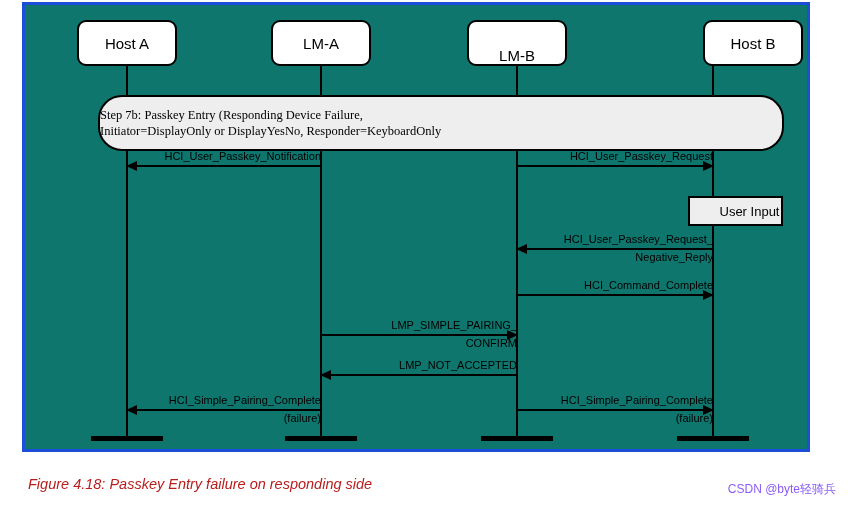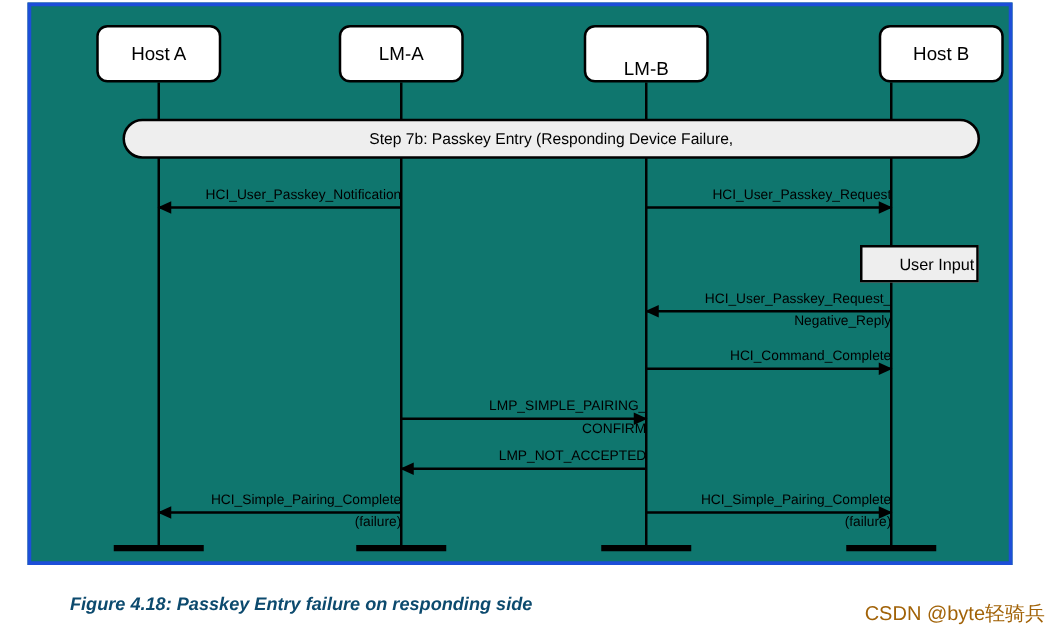--- a/index.html
+++ b/index.html
@@ -53,30 +53,30 @@
     justify-content: center;
     font-size: 15px;
     color: #000000;
   }
   
   #banner {
     position: absolute;
     left: 73px;
     top: 90px;
     width: 686px;
-    height: 32px;
+    height: 56px;
     border: 2px solid #000000;
     border-radius: 24px;
     background: #eeeeee;
     box-sizing: border-box;
     display: flex;
     flex-direction: column;
-    align-items: center;
     justify-content: center;
     line-height: 1.28;
+    font-family: Liberation Serif, serif;
   }
   #banner .banner-line {
     font-size: 12.5px;
     white-space: nowrap;
     color: #000000;
   }
   
   #user-input-box {
     position: absolute;
     left: 663px;
@@ -136,30 +136,29 @@
   .msg .label.below {
     top: 3px;
   }
   
   #caption {
     position: absolute;
     left: 28px;
     top: 476px;
     font-size: 14.5px;
     font-style: italic;
-    font-weight: bold;
-    color: #0c4a6e;
-    margin-left: 28px;
+    font-weight: normal;
+    color: #b91c1c;
   }
   #watermark {
     position: absolute;
     right: 12px;
     top: 481px;
-    font-size: 16px;
-    color: #a16207;
+    font-size: 12px;
+    color: #8b5cf6;
     white-space: nowrap;
   }
 </style>
 </head>
 <body>
 
 <div id="page">
 
   <div id="frame">
 
@@ -184,20 +183,21 @@
         <div class="actor-box" style="left: 442px; top: 15px; width: 100px; align-items: flex-end;">
           <span>LM-B</span>
         </div>
         <div class="actor-box" style="left: 638px; top: 15px; width: 100px; margin-left: 40px;">
           <span>Host B</span>
         </div>
       </div>
 
     <div id="banner">
       <div class="banner-line">Step 7b:  Passkey Entry (Responding Device Failure,</div>
+      <div class="banner-line">Initiator=DisplayOnly or DisplayYesNo, Responder=KeyboardOnly</div>
     </div>
 
     <div id="user-input-box">
       <span>User Input</span>
     </div>
 
     <div id="messages-layer">
         <div class="msg to-left" style="left: 102px; top: 160px; width: 194px;">
           <div class="shaft" style="width: 194px;"></div>
           <div class="head"></div>

